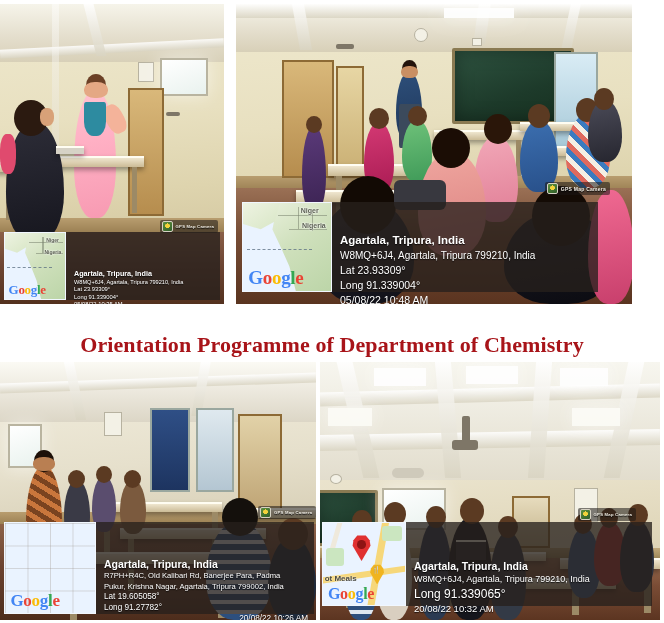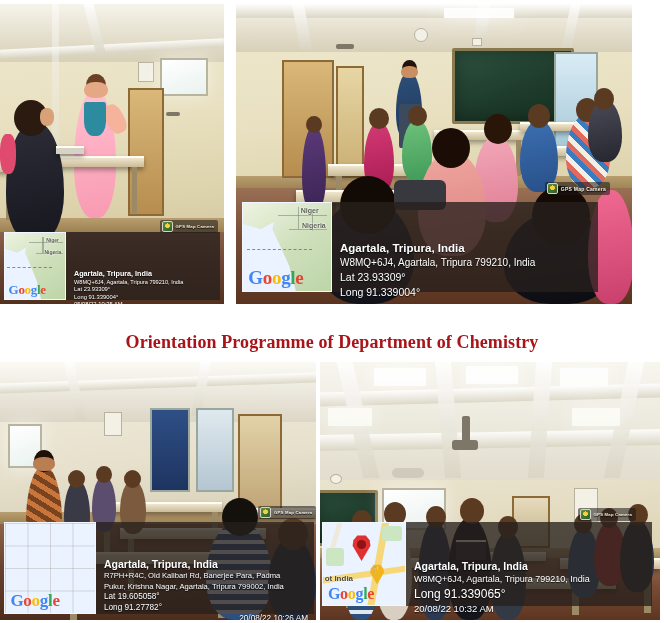--- a/index.html
+++ b/index.html
@@ -329,25 +329,26 @@
         <div class="lbl" style="right:6%;top:22%;font-size:7px;">Nigeria</div>
         <div class="goog" style="font-size:19px;">
           <i class="g1">G</i><i class="g2">o</i><i class="g3">o</i><i class="g4">g</i><i class="g5">l</i><i class="g6">e</i>
         </div>
       </div>
       <div class="txt" style="line-height:1.42;">
         <div class="ttl" style="font-size:11.5px;">Agartala, Tripura, India</div>
         <div class="ln" style="font-size:10px;">W8MQ+6J4, Agartala, Tripura 799210, India</div>
         <div class="ln" style="font-size:10.5px;">Lat 23.93309°</div>
         <div class="ln" style="font-size:10.5px;">Long 91.339004°</div>
+        <div class="ln" style="font-size:10.5px;">05/08/22 10:48 AM</div>
       </div>
     </div>
   </div>
 
-  <h1 class="heading" style="top:332px; font-size:18px; color:#A81419; letter-spacing:.1px;">Orientation Programme of Department of Chemistry</h1>
+  <h1 class="heading" style="top:332px; font-size:22px; color:#A81419; letter-spacing:.1px;">Orientation Programme of Department of Chemistry</h1>
 
   <div class="photo" style="left:0px; top:362px; width:316px; height:258px;">
     <div class="photo-inner">
       <div class="room">
         <div class="wall" style="background:linear-gradient(175deg,#f3efe0 0%,#e6e0cc 40%,#d5ccb2 70%,#b9ab8c 100%);"></div>
         <div class="ceiling" style="height:60px;background:linear-gradient(180deg,#fbfaf4,#dcd6c6);"></div>
         <div class="ceilbeam" style="left:0;top:16px;width:316px;height:10px;transform:rotate(-2deg);"></div>
         <div class="ceilbeam" style="left:70px;top:0;width:10px;height:58px;transform:skewX(12deg);"></div>
         <div class="ceilbeam" style="left:196px;top:0;width:10px;height:54px;transform:skewX(-10deg);"></div>
         <div class="dado" style="top:150px;height:12px;"></div>
@@ -472,21 +473,21 @@
     </div>
     <div class="gps" style="left:2px; bottom:14px; width:330px; height:84px;">
       <div class="map map-street" style="width:84px;">
         <div class="road" style="left:-10%;top:58%;width:130%;height:7%;transform:rotate(-8deg);"></div>
         <div class="road" style="left:62%;top:-10%;width:9%;height:130%;transform:rotate(10deg);"></div>
         <div class="road" style="left:14%;top:-6%;width:6%;height:40%;transform:rotate(16deg);background:#efe9dc;"></div>
         <div class="green" style="left:4%;top:30%;width:22%;height:22%;"></div>
         <div class="green" style="left:72%;top:4%;width:24%;height:18%;"></div>
         <div class="pin-red" style="left:34%;top:14%;"></div>
         <div class="pin-food" style="left:56%;top:50%;"></div>
-        <div class="sttl" style="left:2%;top:62%;font-size:8px;">ot India</div>
+        <div class="sttl" style="left:2%;top:62%;font-size:8px;">ot Meals</div>
         <div class="goog" style="font-size:16px;">
           <i class="g1">G</i><i class="g2">o</i><i class="g3">o</i><i class="g4">g</i><i class="g5">l</i><i class="g6">e</i>
         </div>
       </div>
       <div class="txt" style="line-height:1.38;">
         <div class="ttl" style="font-size:10.5px;">Agartala, Tripura, India</div>
         <div class="ln" style="font-size:9px;">W8MQ+6J4, Agartala, Tripura 799210, India</div>
         <div class="ln" style="font-size:12px;">Long 91.339065°</div>
         <div class="ln" style="font-size:9.5px;">20/08/22 10:32 AM</div>
       </div>

